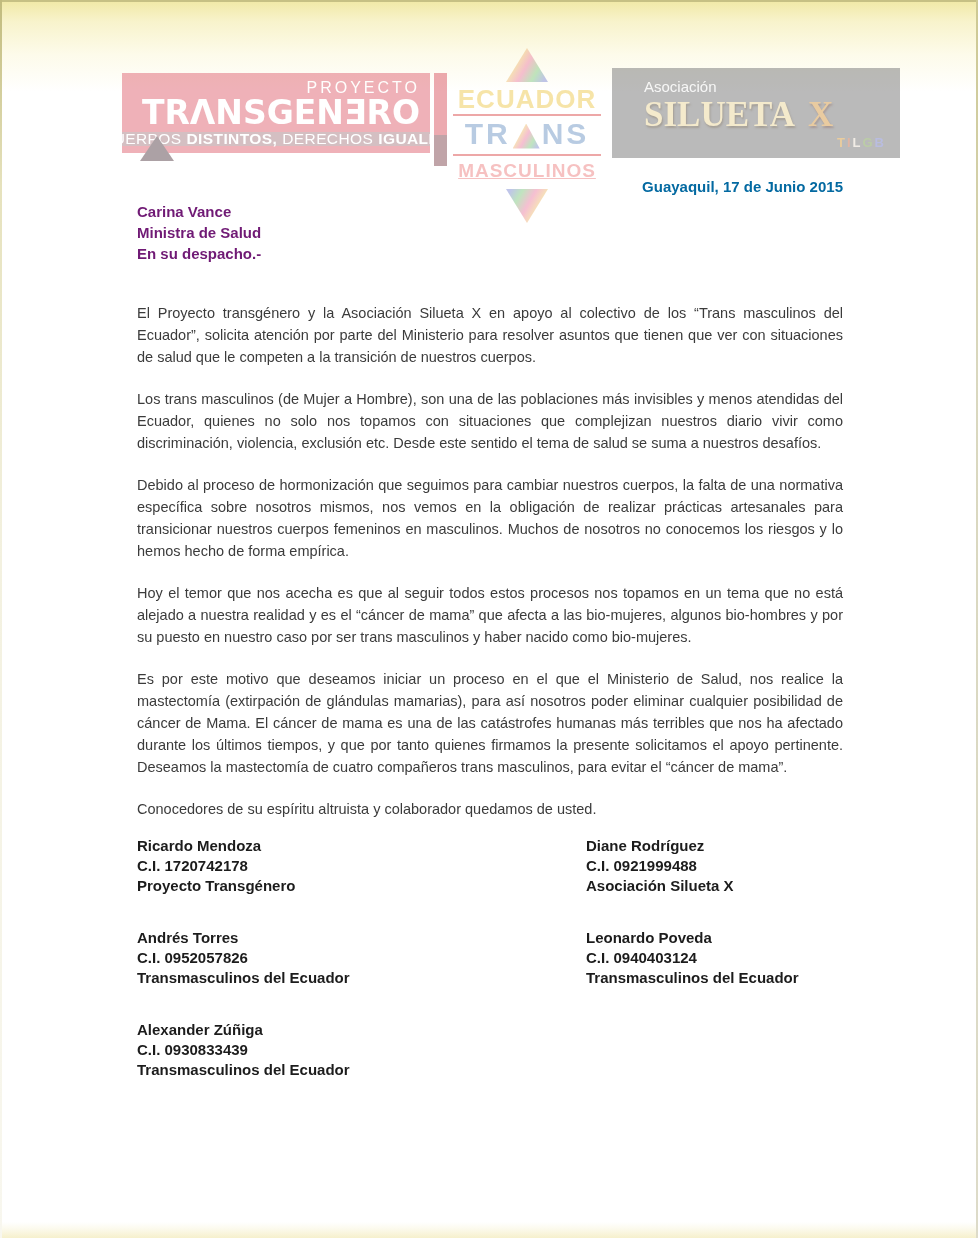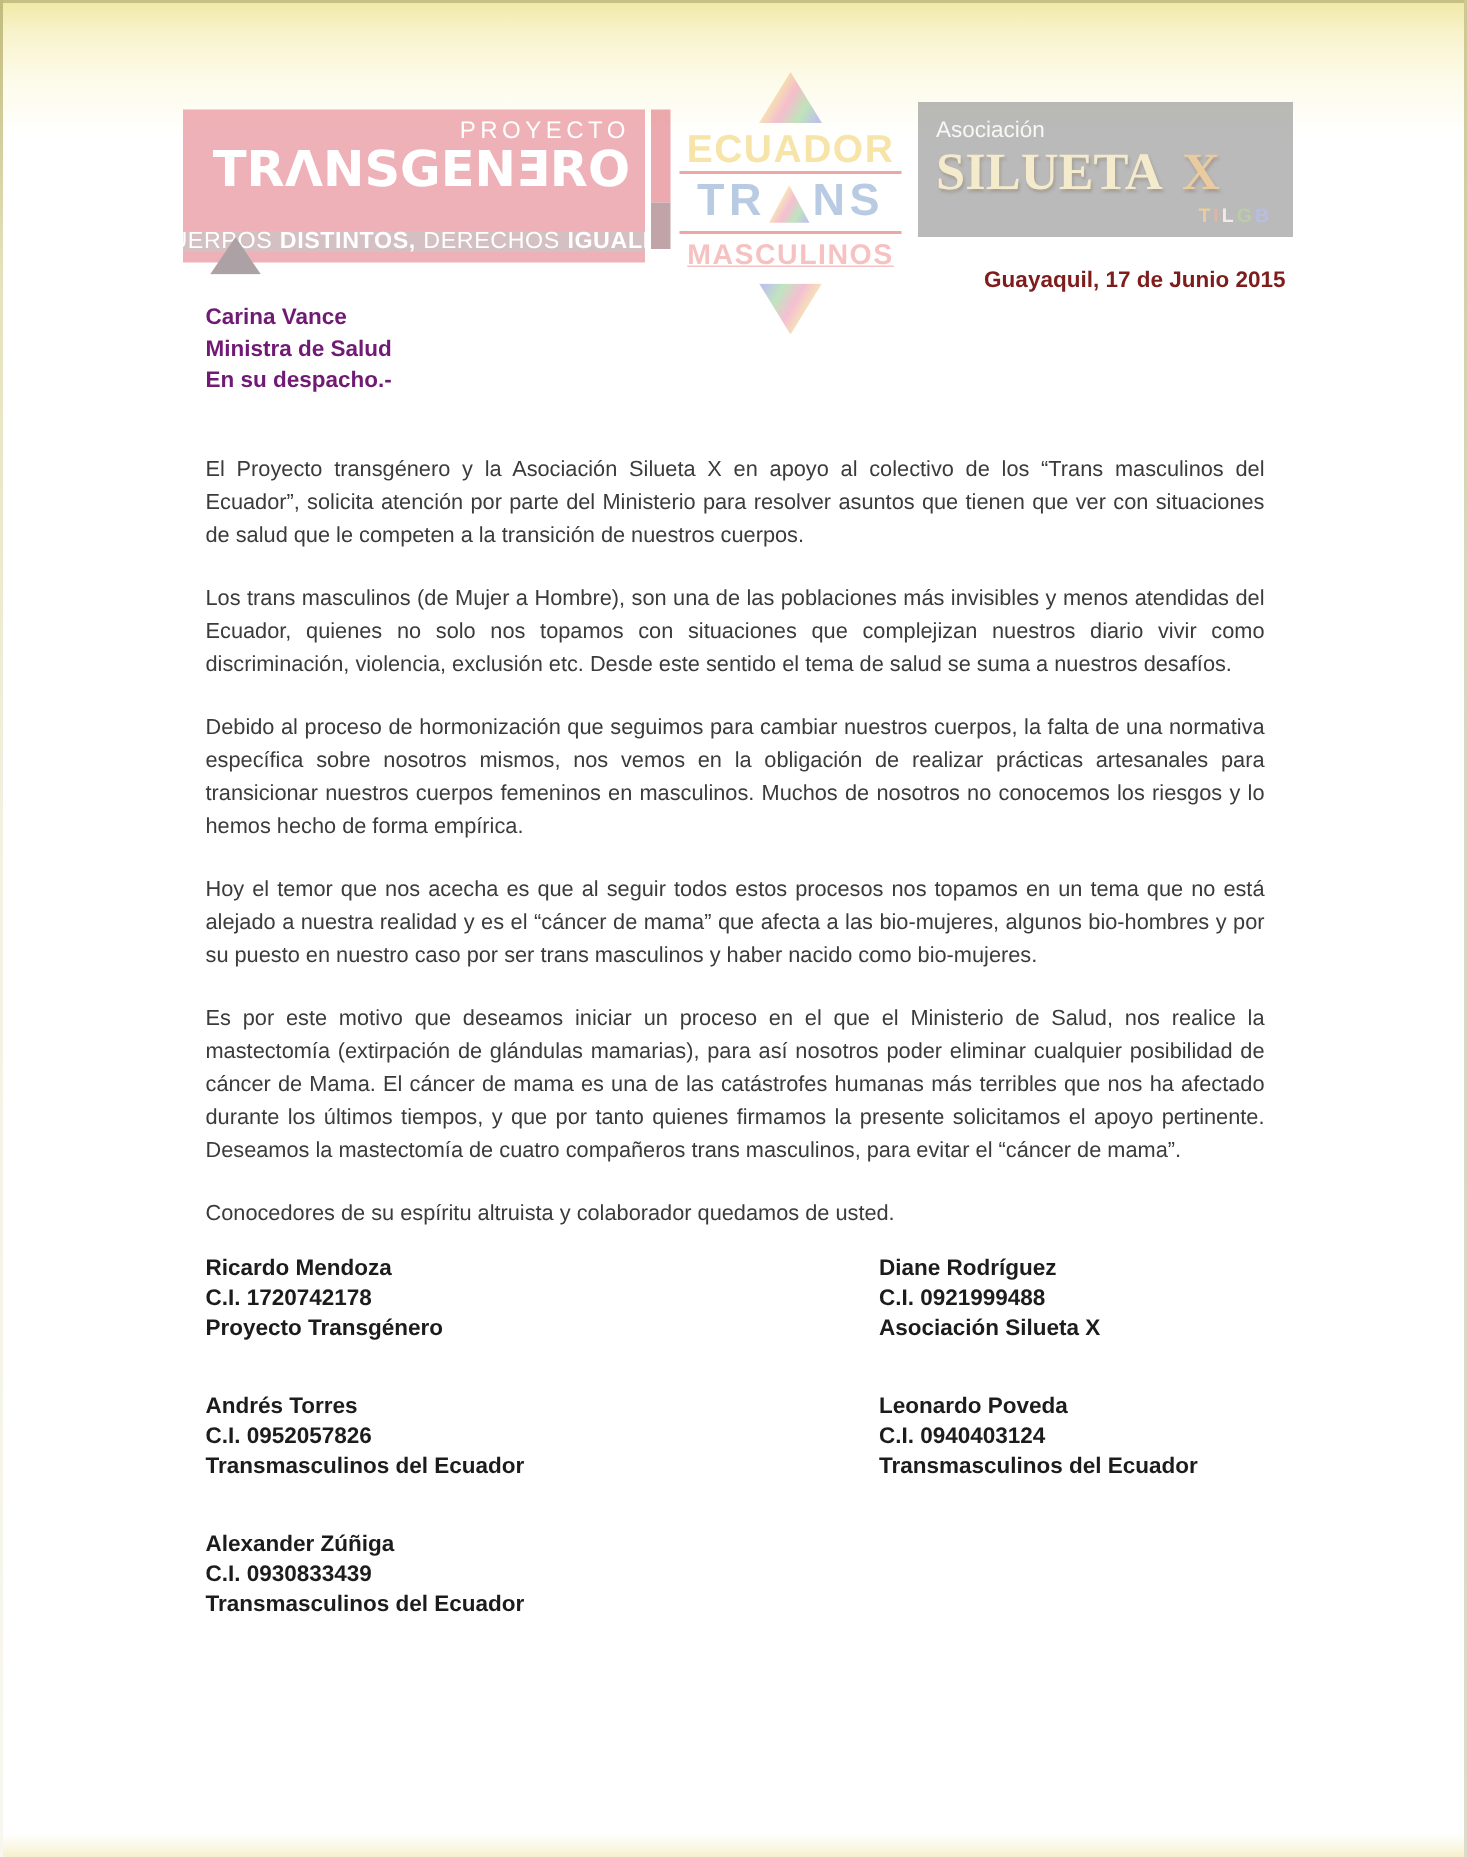--- a/index.html
+++ b/index.html
@@ -16,21 +16,21 @@
   .edge-left { position:absolute; left:0; top:0; bottom:0; width:2px;
     background:linear-gradient(to bottom,#c1bb7d 0,#e6e2bd 15%,#f3f1e0 45%,#f8f7ef 100%); }
   .edge-right { position:absolute; right:0; top:0; bottom:0; width:2px;
     background:linear-gradient(to bottom,#cdc892 0,#d9d7be 30%,#dddbc9 100%); }
 
   
   .header { position:absolute; left:122px; top:48px; display:flex; align-items:flex-start; }
   .fade { opacity:.55; }
 
   .logo-tg { width:308px; margin-top:25px; position:relative; }
-  .tg-band { height:81px; box-sizing:border-box; padding:6px 10px 0; text-align:right; color:#fff; }
+  .tg-band { height:59px; box-sizing:border-box; padding:6px 10px 0; text-align:right; color:#fff; }
   .tg-proyecto { font-size:16px; line-height:18px; letter-spacing:3px; }
   .tg-wordmark { font-family:"DejaVu Sans","Liberation Sans",sans-serif;
     font-size:33px; font-weight:bold; line-height:36px; margin-top:-2px; white-space:nowrap; }
   .tg-strip { height:14px; display:flex; justify-content:center; align-items:center; gap:5px;
     color:#fff; font-size:15.5px; letter-spacing:.4px; white-space:nowrap; }
   .w400 { font-weight:400; } .w700 { font-weight:700; }
   .tg-bottom { height:7px; }
   .tg-corner { position:absolute; left:18px; bottom:-8px; width:34px; height:25px;
     background:#6a565c; clip-path:polygon(50% 0,100% 100%,0 100%); }
 
@@ -44,31 +44,31 @@
   .tri-up { width:42px; height:34px; }
   .tri-down { width:42px; height:34px; transform:rotate(180deg); margin-top:5px; }
   .et-ecuador { font-size:26px; font-weight:800; letter-spacing:1px; line-height:30px; margin-top:2px; }
   .et-rule { width:148px; height:2px; }
   .et-rule.r2 { margin-top:2px; }
   .et-trans { font-size:30px; font-weight:800; letter-spacing:3px; line-height:36px;
     display:flex; align-items:center; }
   .tri-a { width:27px; height:25px; margin:4px 2px 0; display:inline-block; }
   .et-masc { font-size:19px; font-weight:800; letter-spacing:1px; line-height:27px; margin-top:1px; }
 
-  .logo-sx { width:250px; height:90px; margin:20px 0 0 9px; box-sizing:border-box;
-    padding:10px 14px 0 12px; }
+  .logo-sx { width:288px; height:90px; margin:20px 0 0 9px; box-sizing:border-box;
+    padding:10px 14px 0 32px; }
   .sx-asoc { color:#f2f2f2; font-size:15px; line-height:18px; }
   .sx-word { white-space:nowrap; line-height:38px;font-family:Liberation Serif, serif; }
   .sx-silueta { font-size:35px; font-weight:bold; color:#ecd9a4;
     text-shadow:1px 2px 2px rgba(60,40,10,.55); }
   .sx-x { font-size:35px; font-weight:bold; color:#d8a254; margin-left:9px;
     text-shadow:1px 2px 2px rgba(70,20,10,.55); }
   .sx-sub { text-align:right; font-size:13px; font-weight:bold; letter-spacing:2px; margin-top:-5px; }
 
-  .date-line { position:absolute; top:178px; right:121px; font-size:15px; font-weight:bold; color:#7f1d1d; }
+  .date-line { position:absolute; top:178px; right:135px; font-size:15px; font-weight:bold; color:#0369a1; }
 
   
   .content { position:absolute; top:201px; left:137px; right:135px; }
   .recipient div { font-weight:bold; font-size:15px; line-height:21px; color:#701a75; }
   .body p { margin:20px 0 0; font-size:14.5px; line-height:22px; color:#3b3b3b;
     text-align:justify; }
   .body p:first-child { margin-top:38px; }
 
   .signatures { margin-top:16px; display:grid; grid-template-columns:449px 1fr; row-gap:32px; }
   .sig div { font-weight:bold; font-size:15px; line-height:20px; color:#1c1c1c; white-space:pre; }

